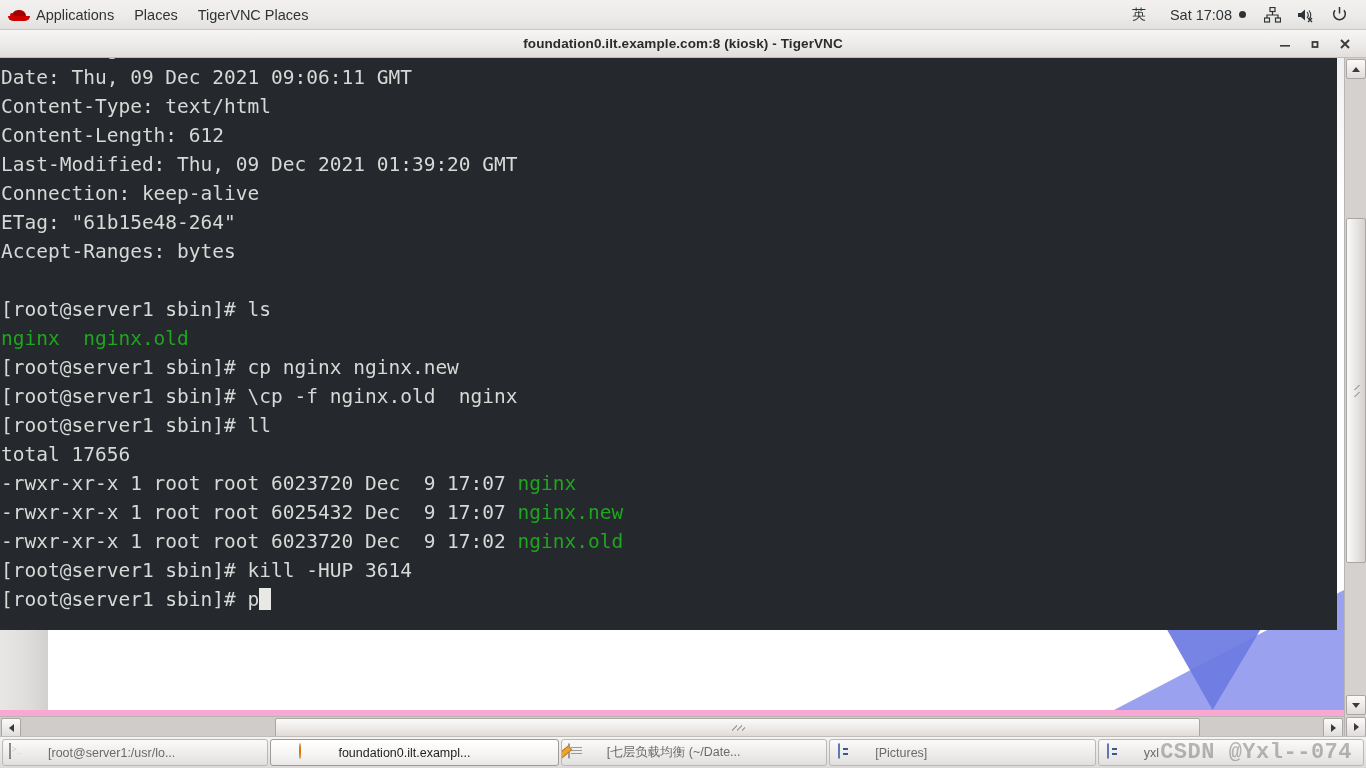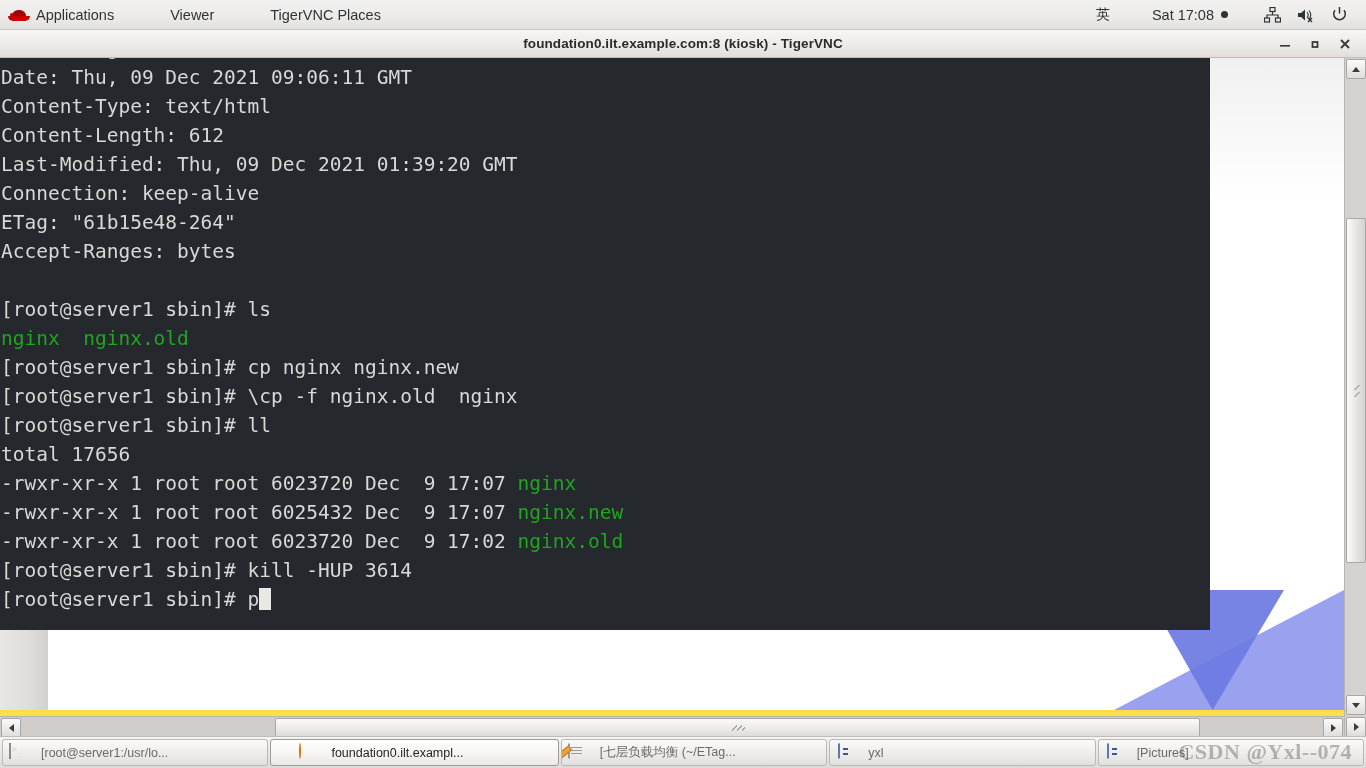--- a/index.html
+++ b/index.html
@@ -14,21 +14,21 @@
   #top-panel{
     position:absolute; left:0; top:0; width:1366px; height:30px;
     background:linear-gradient(to bottom,#f2f1f0 0%,#edebe9 55%,#e3e1df 100%);
     border-bottom:1px solid #c9c6c3;
     display:flex; align-items:center;
   }
   .panel-left{ display:flex; align-items:center; height:100%; }
   .panel-right{ margin-left:auto; display:flex; align-items:center; height:100%; padding-right:10px; }
   .panel-item{
     display:flex; align-items:center; height:100%;
-    padding:0 28px; font-size:14.5px; color:#2e3436; white-space:nowrap;
+    padding:0 10px; font-size:14.5px; color:#2e3436; white-space:nowrap;
   }
   .panel-item:first-child{ padding-left:8px; }
   .rh-logo{ width:22px; height:18px; position:relative; margin-right:6px; }
   .rh-logo .brim{
     position:absolute; left:0; bottom:3px; width:22px; height:5px;
     background:#cc0000; border-radius:0 0 9px 9px;
   }
   .rh-logo .crown{
     position:absolute; left:4px; bottom:6px; width:14px; height:8px;
     background:#a30000; border-radius:7px 7px 2px 2px;
@@ -40,21 +40,21 @@
   .clock-dot{
     display:inline-block; width:7px; height:7px; border-radius:50%;
     background:#2e3436; margin-left:7px; vertical-align:1px;
   }
   .ime{ font-size:14px; padding:0 14px; color:#2e3436; }
   .tray-icon{ padding:0 8px; display:flex; align-items:center; }
 
   
   #vnc-window{
     position:absolute; left:0; top:30px; width:1366px; height:708px;
-    background:#fde047;
+    background:#f9a8d4;
   }
   #vnc-titlebar{
     position:absolute; left:0; top:0; width:1366px; height:28px;
     background:linear-gradient(to bottom,#f6f5f4 0%,#eceae8 60%,#e1dedb 100%);
     border-bottom:1px solid #bfbcb9;
     display:flex; align-items:center; justify-content:center;
   }
   #vnc-title{
     font-size:13.5px; color:#2b2b2b; font-weight:bold; letter-spacing:.1px;
   }
@@ -88,21 +88,21 @@
   }
   .wall-shape-b{
     position:absolute; right:60px; bottom:0; width:170px; height:120px;
     background:#6d7ae2;
     clip-path:polygon(18% 0%, 100% 0%, 58% 100%);
     opacity:.92;
   }
 
   
   #terminal{
-    position:absolute; left:0; top:0; width:1210px; height:572px;
+    position:absolute; left:0; top:0; width:1337px; height:572px;
     background:#25282c;
     overflow:hidden;
   }
   #term-lines{
     font-family:"DejaVu Sans Mono","Liberation Mono", monospace;
     font-size:19.5px;
     line-height:29px;
     color:#d6d9d6;
     padding-left:1px;
     margin-top:-24px;
@@ -173,21 +173,21 @@
   
   #taskbar{
     position:absolute; left:0; bottom:0; width:1366px; height:32px;
     background:linear-gradient(to bottom,#f4f3f2 0%,#e9e7e5 55%,#dcdad8 100%);
     border-top:1px solid #bfbcb9;
     display:flex; align-items:center; padding:2px 2px;
     gap:2px;
   }
   .task{
     height:27px; flex:1 1 0; min-width:0;
-    display:flex; align-items:center; gap:14px; padding:0 6px;
+    display:flex; align-items:center; gap:21px; padding:0 6px;
     background:linear-gradient(to bottom,#fbfafa,#eeecea 55%,#e2e0de);
     border:1px solid #bab7b4; border-radius:3px;
     font-size:12.5px; color:#6a6a6a; white-space:nowrap; overflow:hidden;
   }
   .task.active{
     background:linear-gradient(to bottom,#ffffff,#f6f5f4 55%,#eae8e6);
     border-color:#9d9a97; color:#1f1f1f; font-weight:normal;padding-left:28px;
   }
   .task .tlabel{ overflow:hidden; text-overflow:ellipsis; }
   .ticon{ width:18px; height:18px; flex:0 0 18px; position:relative; }
@@ -250,38 +250,38 @@
     position:absolute; left:13px; top:12px; width:6px; height:2px; background:#6d6d6d;
     transform:rotate(42deg);
   }
 
   
   #watermark{
     position:absolute; right:14px; bottom:3px;
     font-size:22px; font-weight:bold; letter-spacing:.5px;
     color:rgba(90,90,90,.42);
     pointer-events:none; white-space:nowrap;
-    font-family:Liberation Serif, serif;
+    font-family:Liberation Mono, monospace;
   }
 </style>
 </head>
 <body>
 
 <div id="top-panel">
   <div class="panel-left">
     <div class="panel-item">
       <span class="rh-logo">
         <span class="crown"></span>
           <span class="brim"></span>
           <span class="dot"></span>
       </span>
       <span>Applications</span>
     </div>
     <div class="panel-item">
-      <span>Viewer</span>
+      <span>Places</span>
     </div>
     <div class="panel-item">
       <span>TigerVNC Places</span>
     </div>
   </div>
 
   <div class="panel-right">
     <div class="ime">英</div>
     <div class="panel-item">
       <span>Sat 17:08</span>
@@ -379,24 +379,24 @@
     <div class="task">
       <span class="ticon"><span class="ic-term"></span></span>
       <span class="tlabel">[root@server1:/usr/lo...</span>
     </div>
     <div class="task active">
       <span class="ticon"><span class="ic-tiger"></span></span>
       <span class="tlabel">foundation0.ilt.exampl...</span>
     </div>
     <div class="task">
       <span class="ticon"><span class="ic-note"></span></span>
-      <span class="tlabel">[七层负载均衡 (~/ETag...</span>
+      <span class="tlabel">[七层负载均衡 (~/Date...</span>
+    </div>
+    <div class="task">
+      <span class="ticon"><span class="ic-drawer"></span></span>
+      <span class="tlabel">[Pictures]</span>
     </div>
     <div class="task">
       <span class="ticon"><span class="ic-drawer"></span></span>
       <span class="tlabel">yxl</span>
     </div>
-    <div class="task">
-      <span class="ticon"><span class="ic-drawer"></span></span>
-      <span class="tlabel">[Pictures]</span>
-    </div>
   </div>
 <div id="watermark">CSDN @Yxl--074</div>
 
 </body></html>

